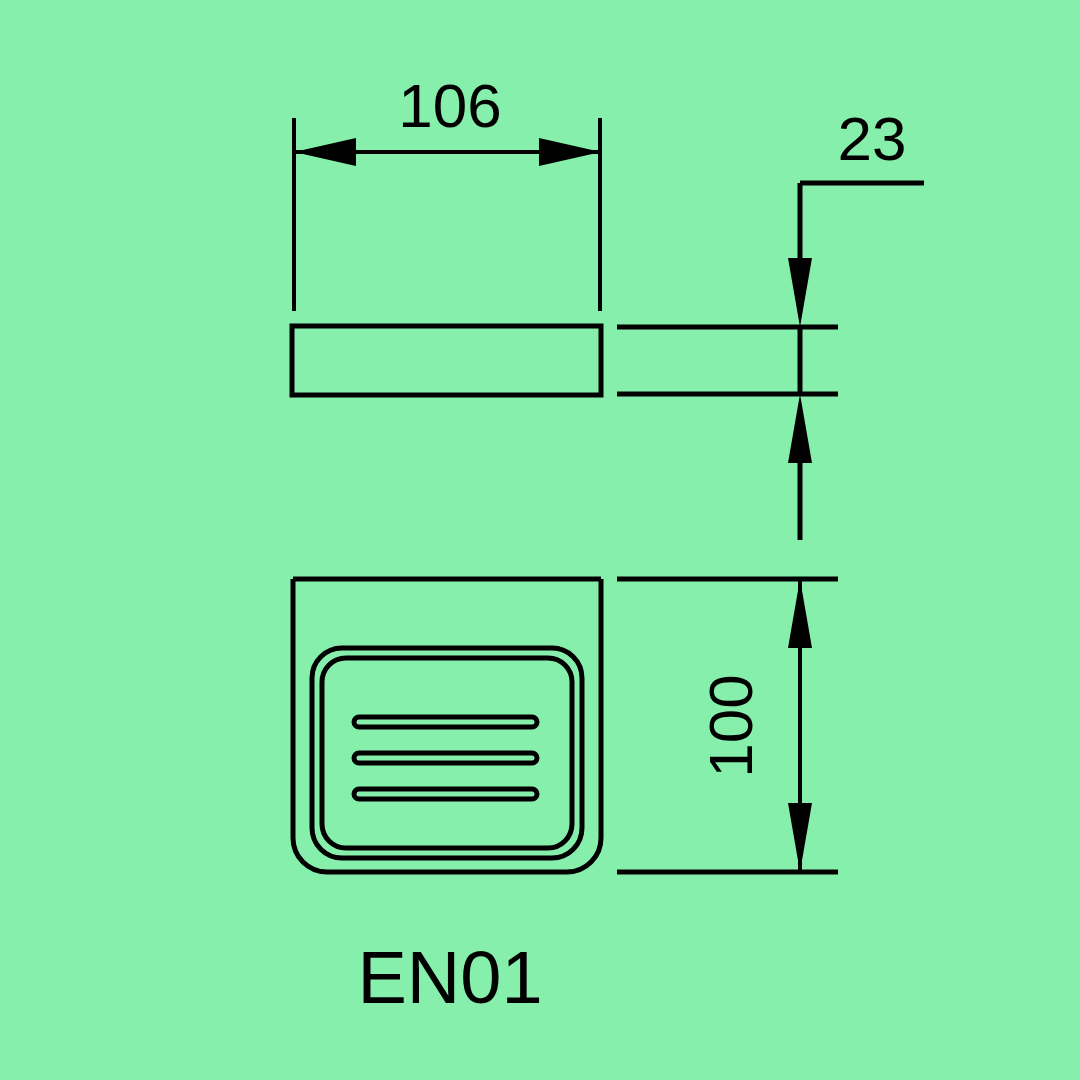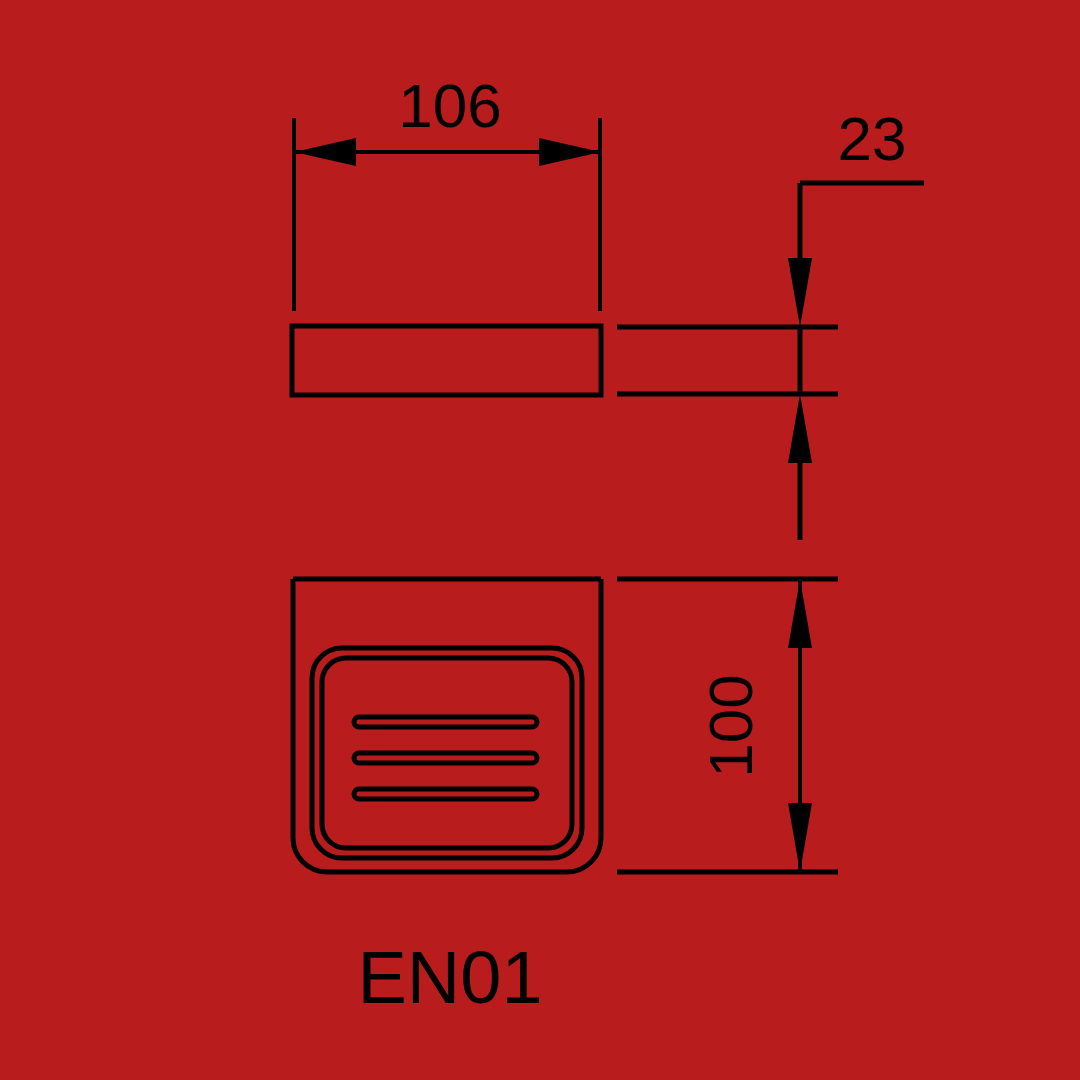--- a/index.html
+++ b/index.html
@@ -8,21 +8,21 @@
     padding: 0;
     background: #ffffff;
   }
   body {
     font-family: "Liberation Sans", sans-serif;
   }
   #drawing-root {
     position: relative;
     width: 1080px;
     height: 1080px;
-    background: #b91c1c;
+    background: #86efac;
     overflow: hidden;
   }
   #drawing-svg {
     position: absolute;
     left: 0;
     top: 0;
     width: 1080px;
     height: 1080px;
     display: block;
   }

